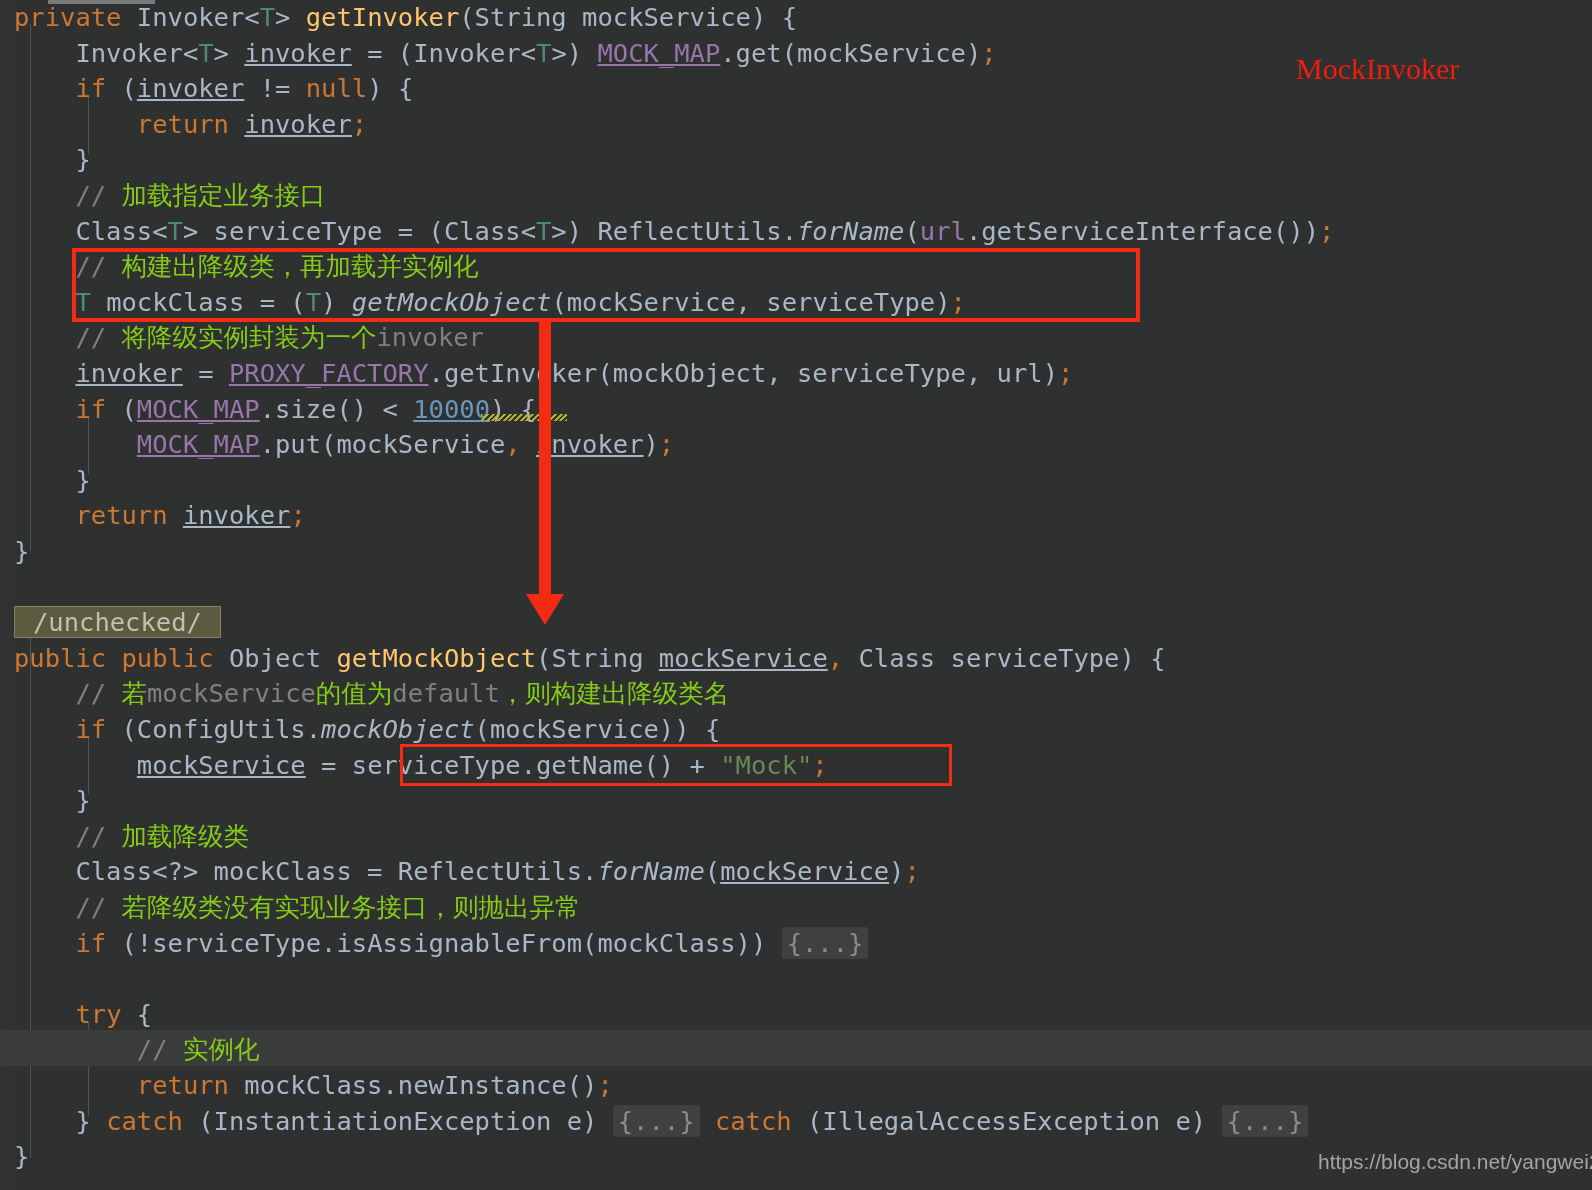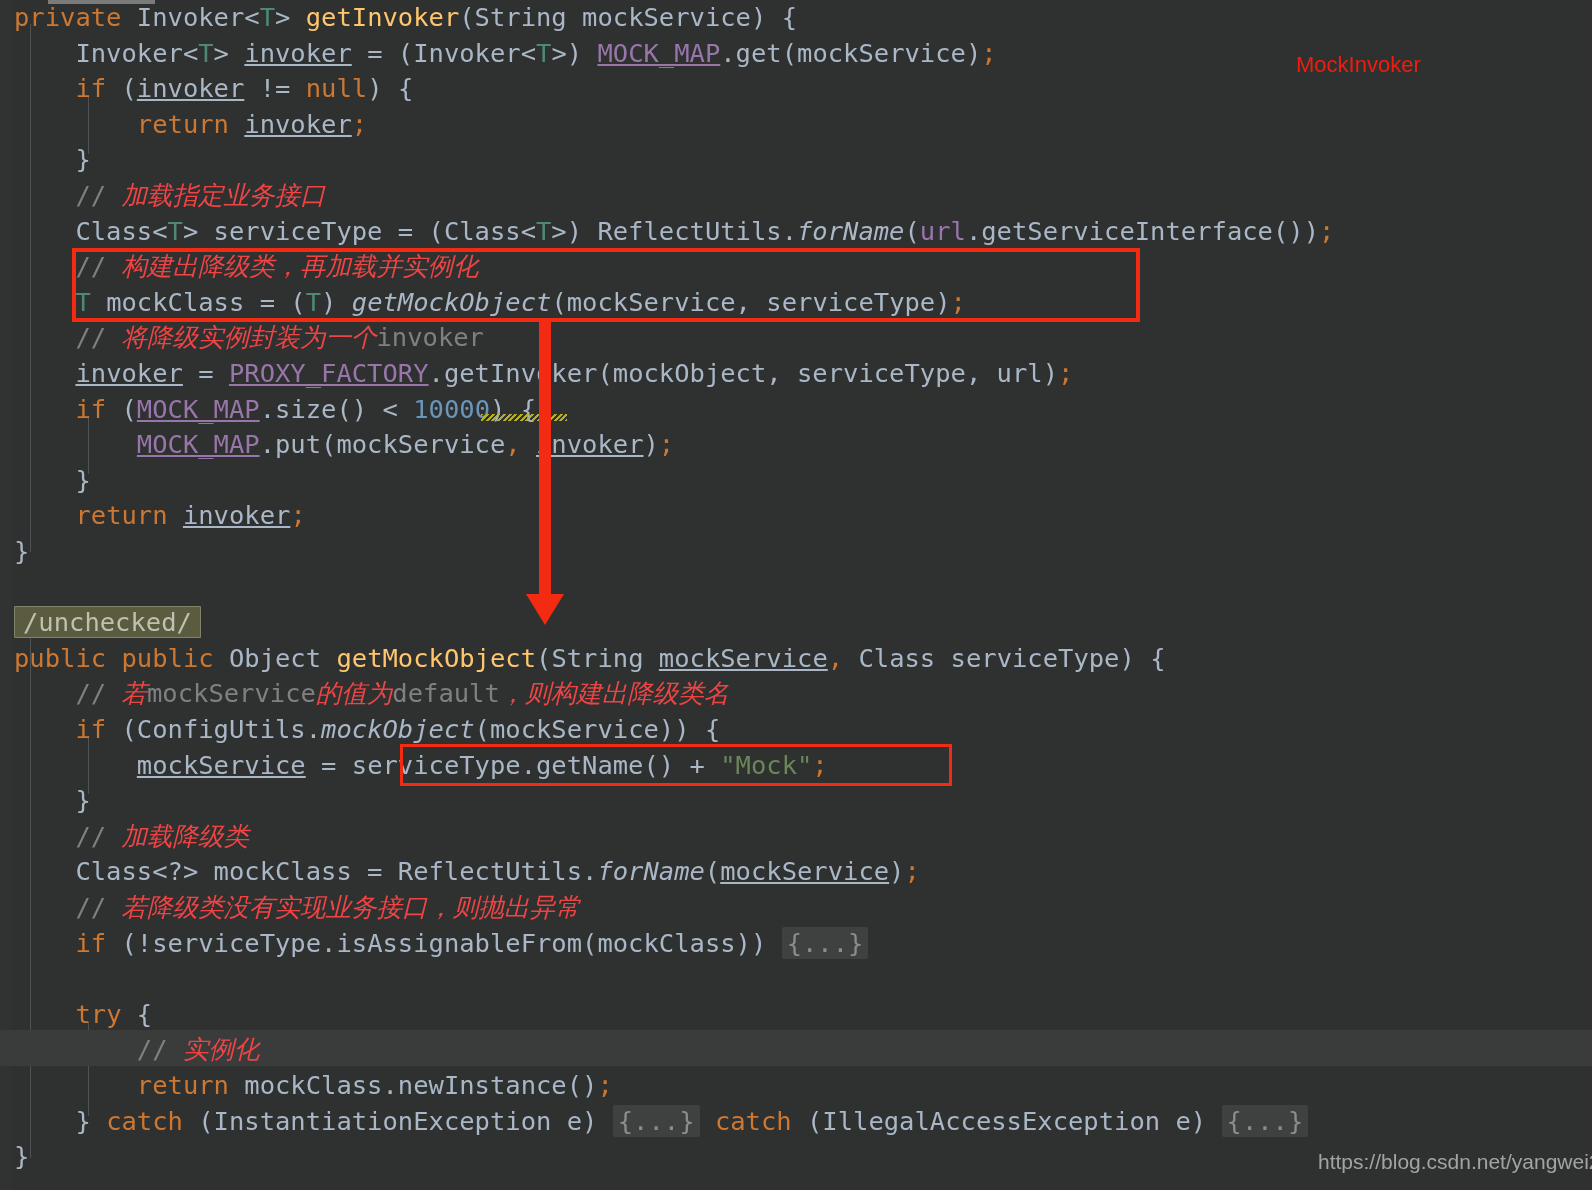--- a/index.html
+++ b/index.html
@@ -33,30 +33,30 @@
     font-size: 25.5px;
     letter-spacing: 0px;
     color: #a9b7c6;
   }
 
   
   .kw      { color: #cc7832; }
   .plain   { color: #a9b7c6; }
   .method  { color: #ffc66d; }
   .comment { color: #808080; }
-  .cmt-cjk { color: #ef4444; font-style: italic; }
+  .cmt-cjk { color: #84cc16; }
   .stat    { color: #9876aa; text-decoration: underline; }
   .field   { color: #9876aa; }
   .param   { color: #a9b7c6; text-decoration: underline; }
   .local   { color: #a9b7c6; text-decoration: underline; }
   .typevar { color: #4e8975; }
   .str     { color: #6a8759; }
   .num     { color: #6897bb; }
   .italic  { font-style: italic; }
-  .underline { }
+  .underline { text-decoration: underline; }
 
   
   .squiggle {
     position: absolute;
     height: 7px;
     background-image: repeating-linear-gradient(
       135deg, #bbb529 0 2px, transparent 2px 4px);
     opacity: .95;
   }
 
@@ -64,21 +64,21 @@
   .fold {
     background: #3f4141;
     color: #8c8c8c;
     padding: 1px 5px;
     border-radius: 2px;
   }
   .unchecked-chip {
     background: #5b5b3f;
     color: #c0c0b0;
     border: 1px solid #82826a;
-    padding: 0px 8px;
+    padding: 0px 18px;
     border-radius: 1px;
   }
 
   
   .hl-band {
     position: absolute;
     left: 0;
     width: 1592px;
     background: #3a3c3c;
   }
@@ -114,22 +114,22 @@
   .anno-box {
     position: absolute;
     border: 4px solid #f32b13;
     box-sizing: border-box;
     pointer-events: none;
   }
   .anno-box.thin { border-width: 3px; }
   .anno-label {
     position: absolute;
     color: #f01d0e;
-    font-family: Liberation Sans, sans-serif;
-    font-size: 22px;
+    font-family: Liberation Serif, serif;
+    font-size: 30px;
     white-space: nowrap;
   }
   .arrow-shaft {
     position: absolute;
     background: #f32b13;
   }
   .arrow-head {
     position: absolute;
     width: 0; height: 0;
     border-left: 19px solid transparent;

